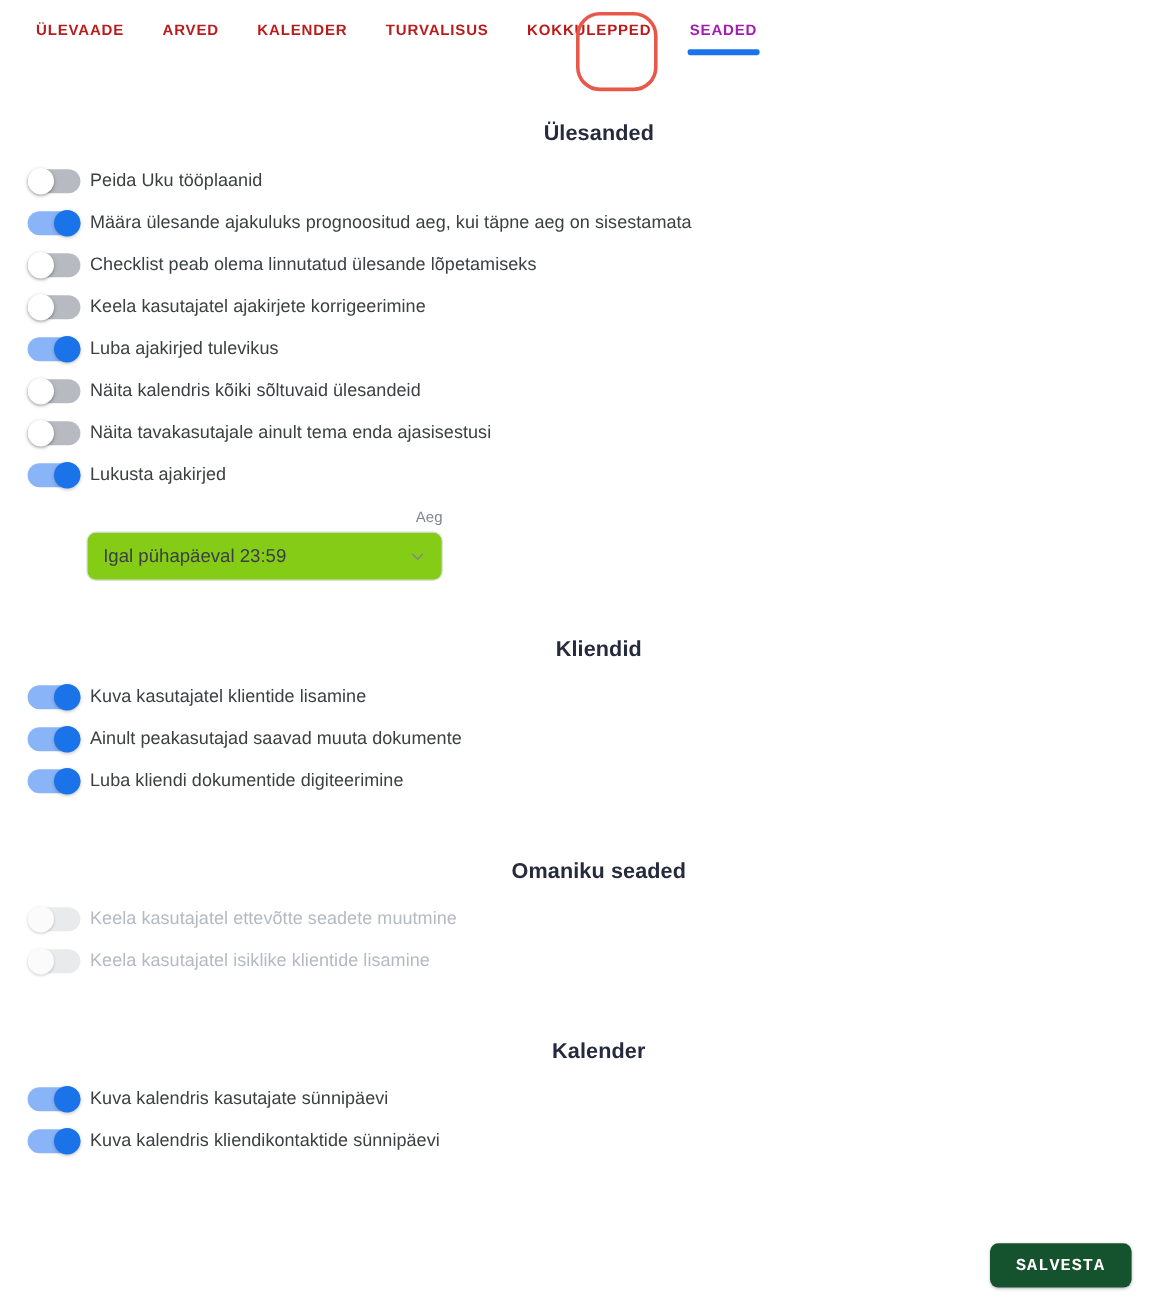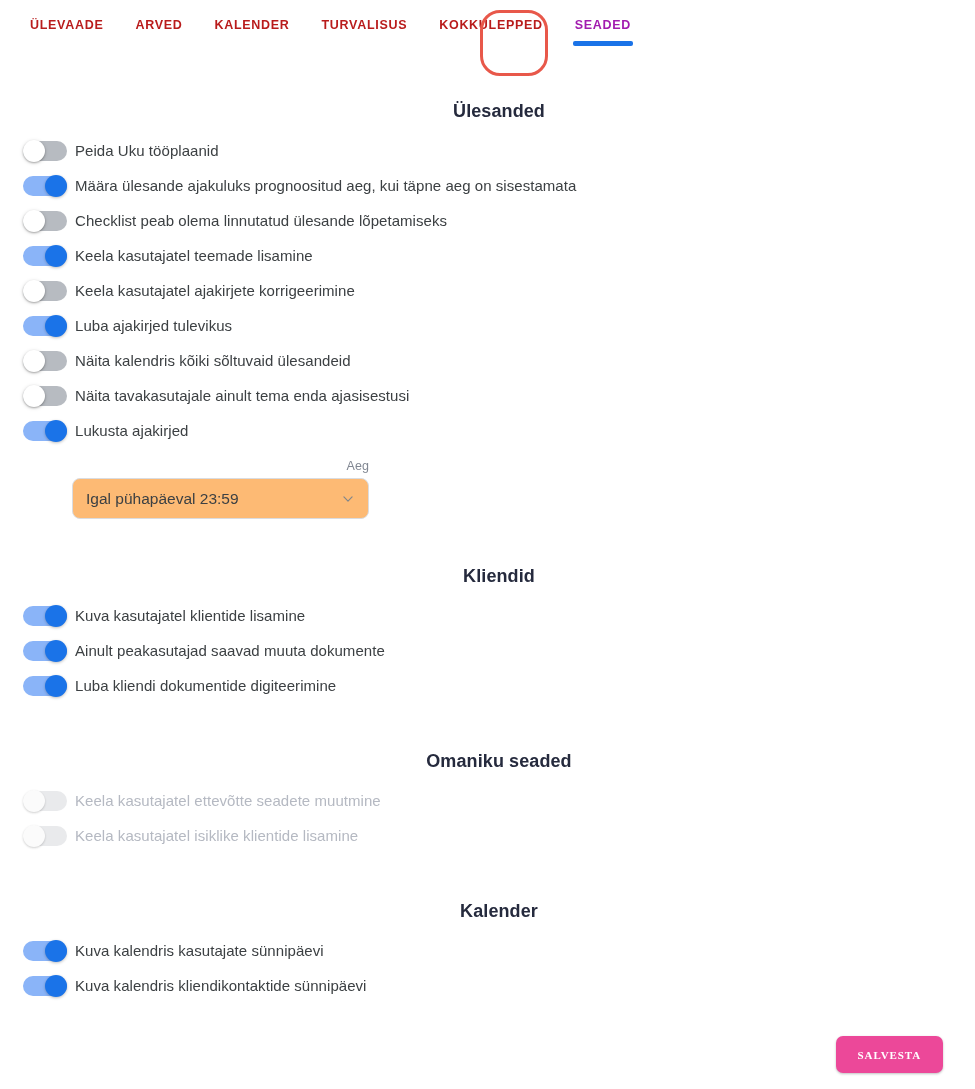--- a/index.html
+++ b/index.html
@@ -156,21 +156,21 @@
     color: #818792;
     margin-bottom: 5px;
     letter-spacing: 0.1px;
     text-align: right;
   }
   .select {
     position: relative;
     height: 41px;
     border: 1px solid #dadce0;
     border-radius: 8px;
-    background: #fdba74;
+    background: #84cc16;
     display: flex;
     align-items: center;
     padding: 0 13px;
     box-sizing: border-box;
     cursor: pointer;
   }
   .select-value {
     font-size: 15.5px;
     color: #3c4043;
   }
@@ -184,26 +184,26 @@
     display: block;
   }
 
   
   .footer {
     position: absolute;
     right: 32px;
     top: 1036px;
   }
   .btn-save {
-    background: #ec4899;
+    background: #14532d;
     color: #ffffff;
     border: none;
     border-radius: 7px;
-    font-family: Liberation Serif, serif;
-    font-size: 11px;
+    font-family: Liberation Mono, monospace;
+    font-size: 14px;
     font-weight: bold;
     letter-spacing: 0.9px;
     padding: 0 22px;
     height: 37px;
     cursor: pointer;
     box-shadow: 0 1px 3px rgba(0,0,0,0.16), 0 1px 2px rgba(0,0,0,0.10);
   }
 </style>
 </head>
 <body>
@@ -237,27 +237,20 @@
           <span class="row-label">Määra ülesande ajakuluks prognoositud aeg, kui täpne aeg on sisestamata</span>
         </div>
         <div class="row">
           <div class="switch">
             <div class="track"></div>
             <div class="knob"></div>
           </div>
           <span class="row-label">Checklist peab olema linnutatud ülesande lõpetamiseks</span>
         </div>
         <div class="row">
-          <div class="switch on">
-            <div class="track"></div>
-            <div class="knob"></div>
-          </div>
-          <span class="row-label">Keela kasutajatel teemade lisamine</span>
-        </div>
-        <div class="row">
           <div class="switch">
             <div class="track"></div>
             <div class="knob"></div>
           </div>
           <span class="row-label">Keela kasutajatel ajakirjete korrigeerimine</span>
         </div>
         <div class="row">
           <div class="switch on">
             <div class="track"></div>
             <div class="knob"></div>

